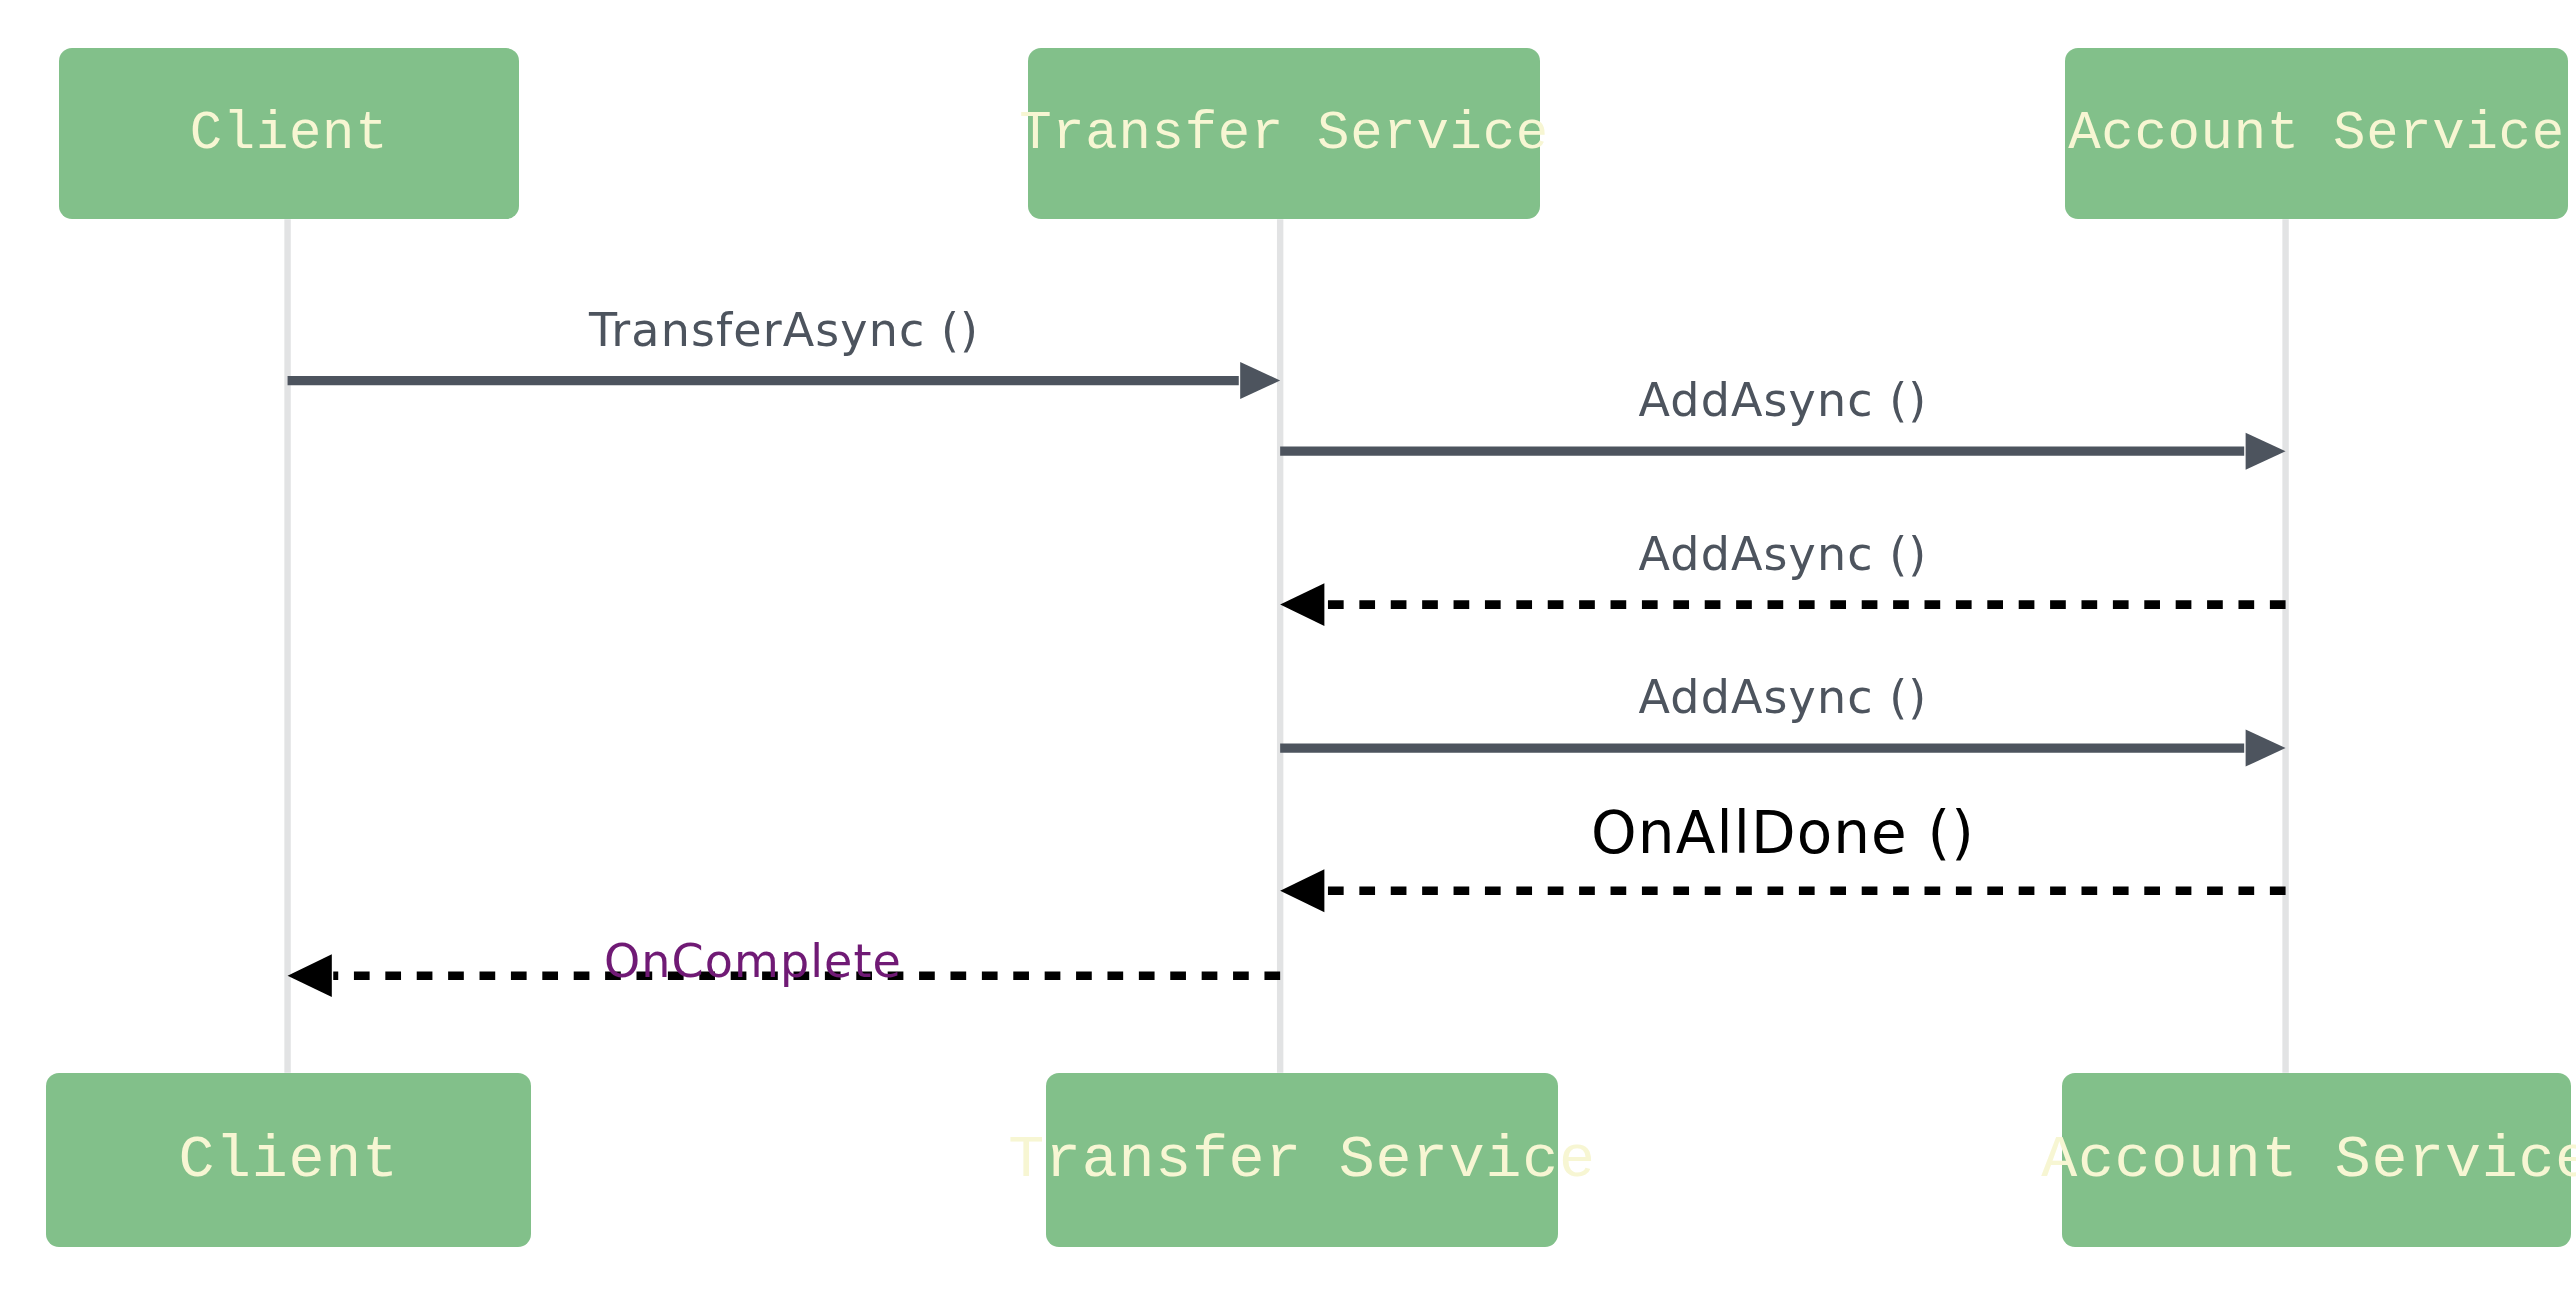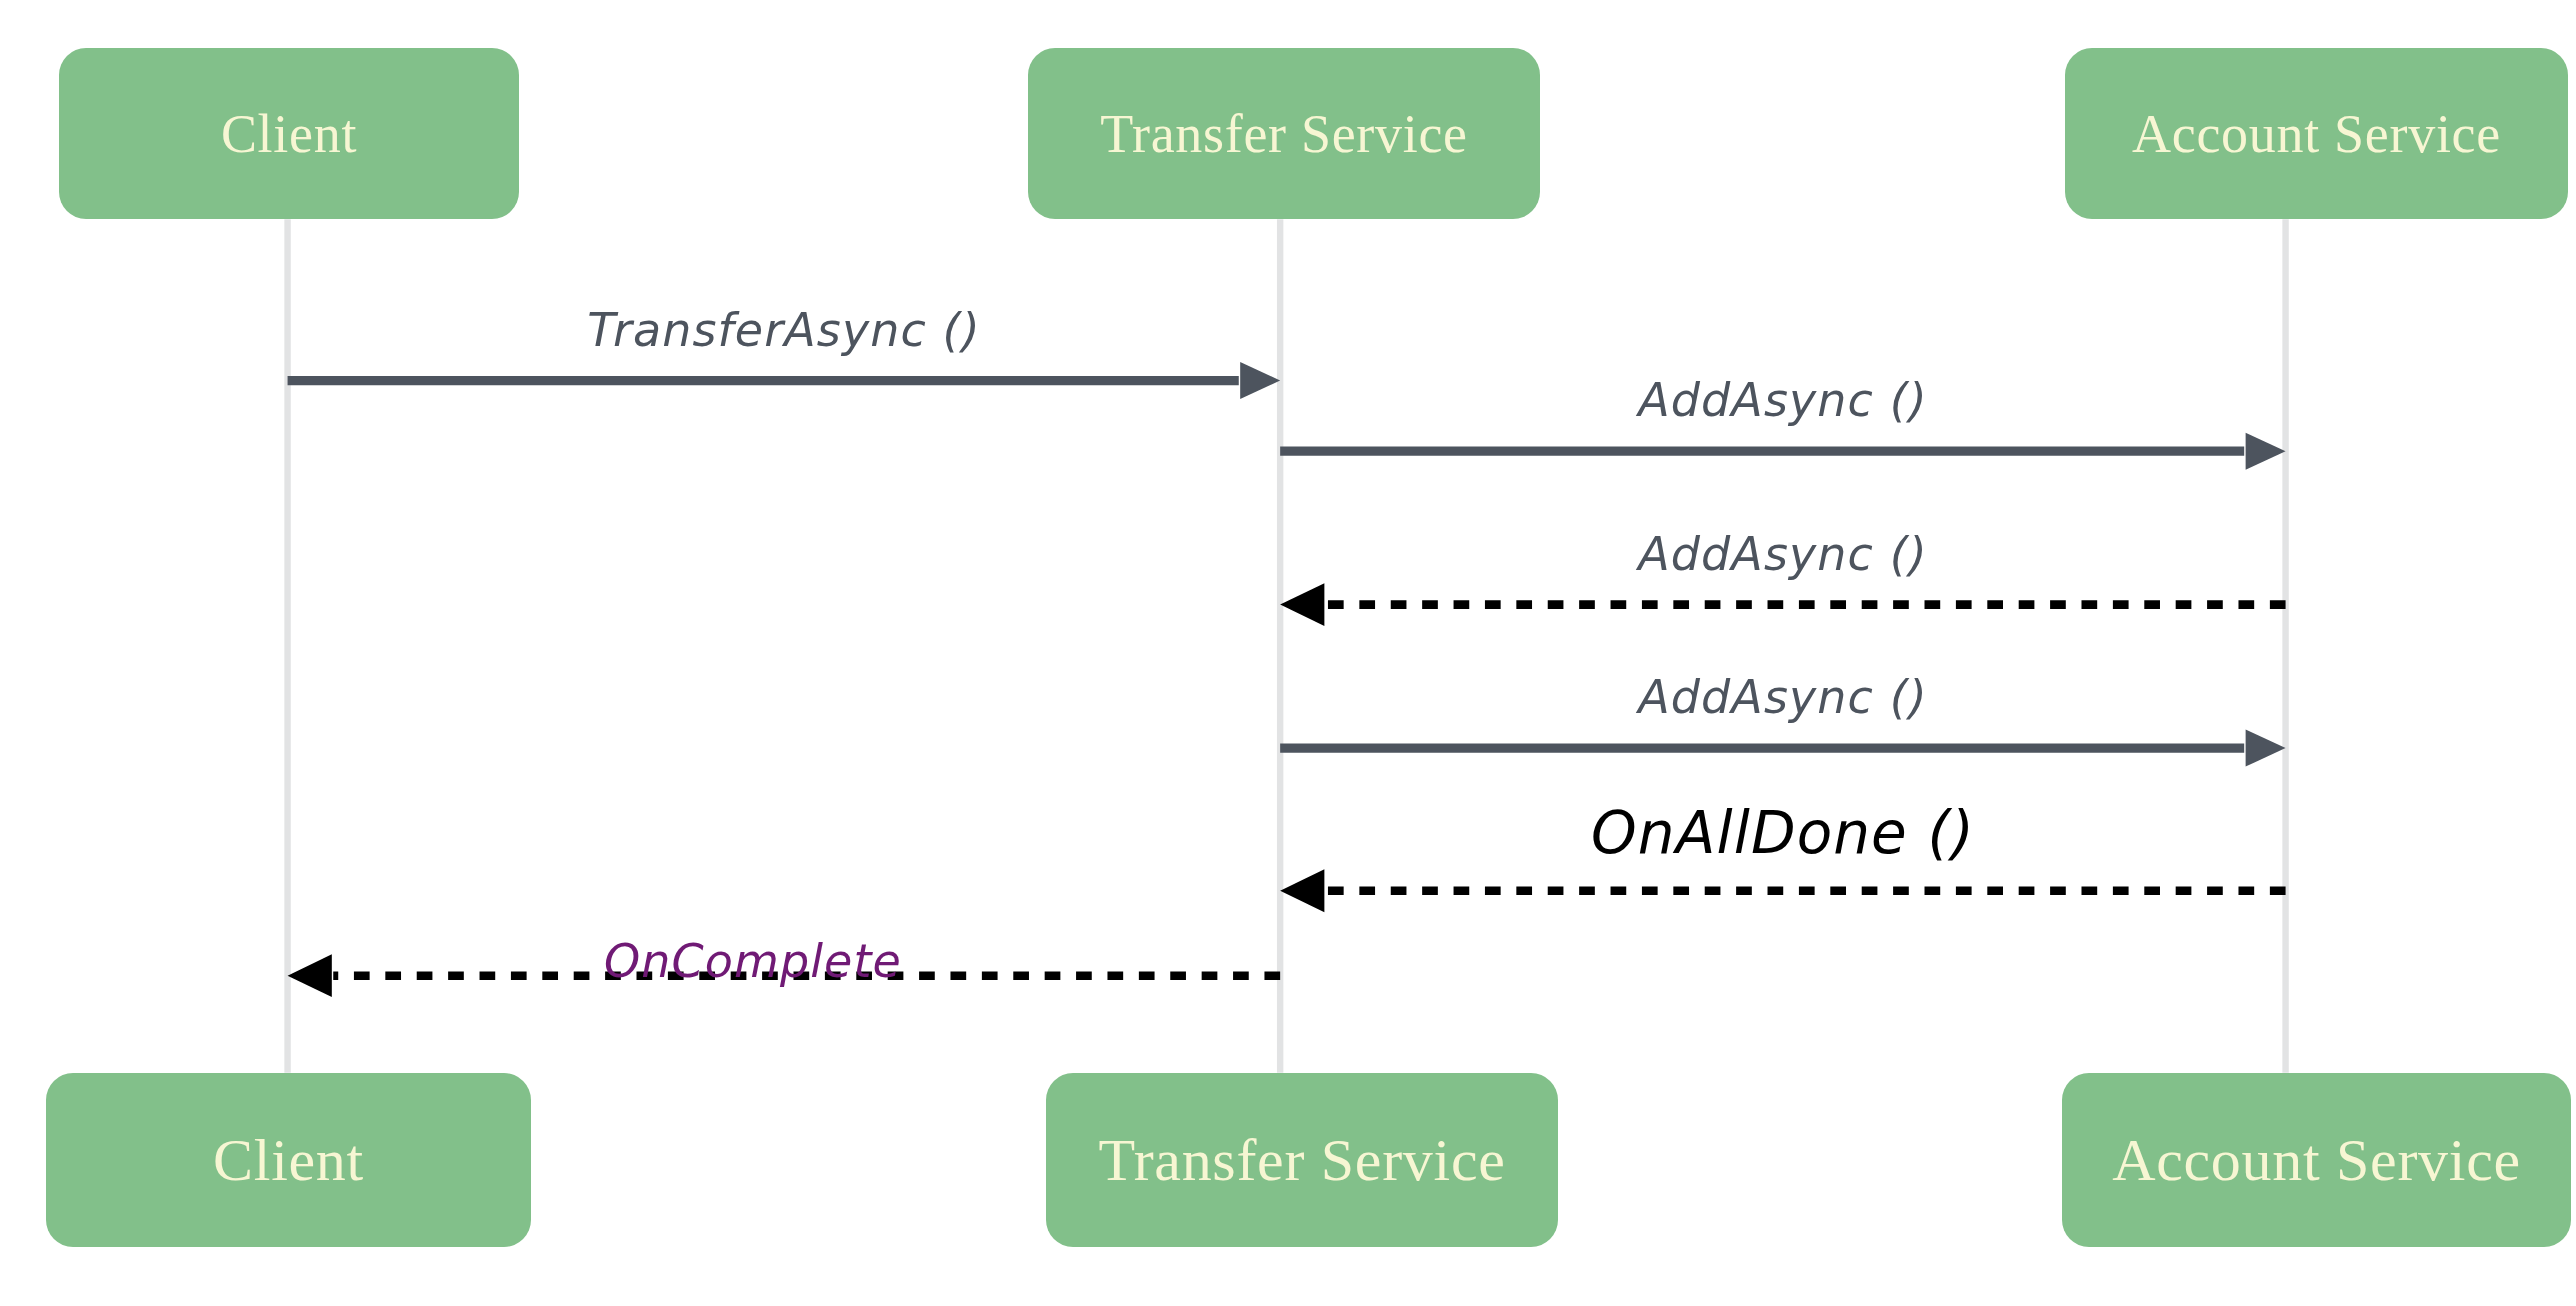--- a/index.html
+++ b/index.html
@@ -25,43 +25,42 @@
     width: 2576px;
     height: 1307px;
     display: block;
   }
   .participant-box {
     position: absolute;
     box-sizing: border-box;
     display: flex;
     align-items: center;
     justify-content: center;
-    border-radius: 27px;
+    border-radius: 13px;
     background: #82c08a;
     color: #f7f6d3;
-    font-family: Liberation Serif, serif;
+    font-family: Liberation Mono, monospace;
     font-weight: 400;
     letter-spacing: 0.7px;
     white-space: nowrap;
     user-select: none;
   }
   .participant-label {
     display: block;
     line-height: 1;
   }
   .msg-label {
     position: absolute;
     transform: translate(-50%, -100%);
     color: #4d545e;
     font-family: "DejaVu Sans", sans-serif;
     font-weight: 400;
     white-space: nowrap;
     letter-spacing: 1.1px;
     user-select: none;
-    font-style: italic;
   }
 </style>
 </head>
 <body>
 
 <div id="diagram-root">
 
   <svg id="diagram-svg" viewBox="0 0 3610 1831" xmlns="http://www.w3.org/2000/svg">
     <g id="lifelines-group">
         <line x1="403" y1="307" x2="403" y2="1503" stroke="#e2e3e4" stroke-width="9" stroke-linecap="butt"></line>

